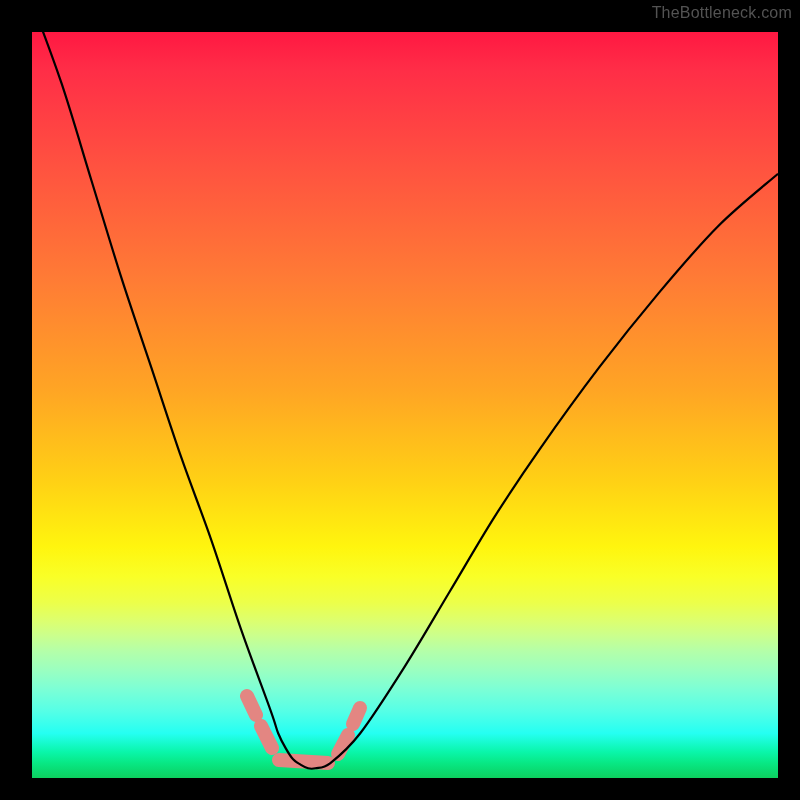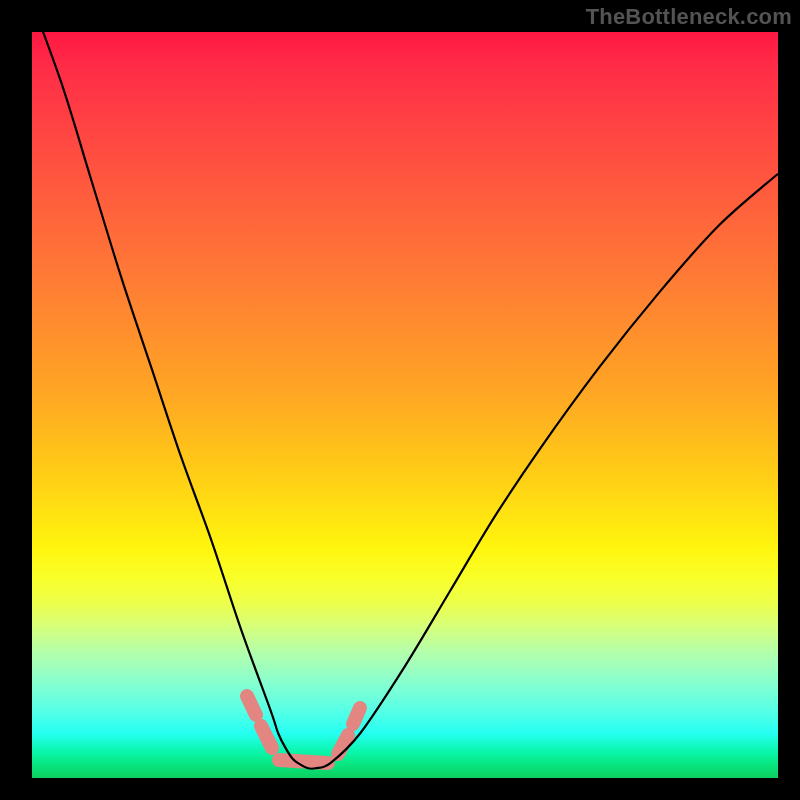--- a/index.html
+++ b/index.html
@@ -53,22 +53,22 @@
     top: 0;
     width: 746px;
     height: 746px;
     overflow: visible;
   }
   .watermark {
     position: absolute;
     top: 4px;
     right: 8px;
     color: #535353;
-    font-size: 22px;
-    font-weight: 700;
+    font-size: 16px;
+    font-weight: 400;
     letter-spacing: 0.2px;
   }
   .curve-main {
     stroke: #000;
     fill: none;
     stroke-width: 2.2;
   }
   .highlight-band {
     stroke: #e38682;
     fill: none;

